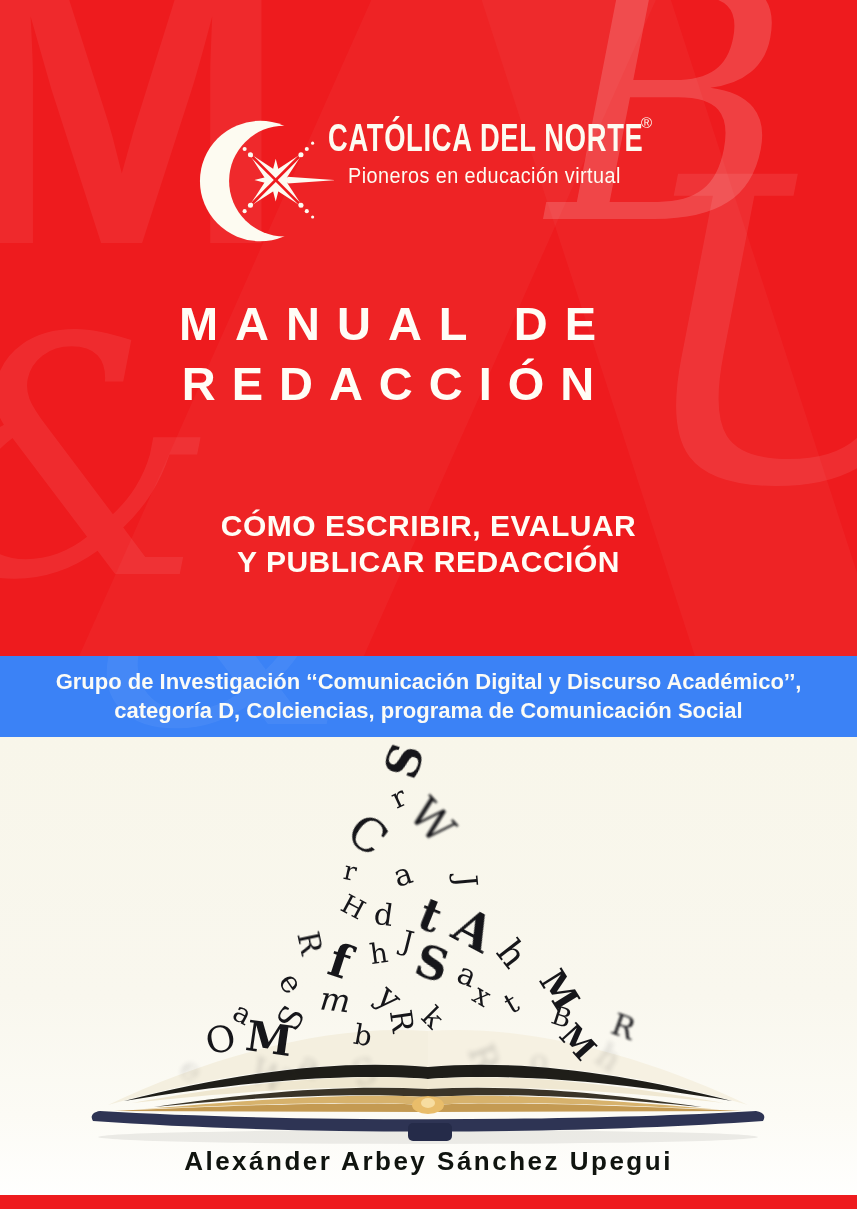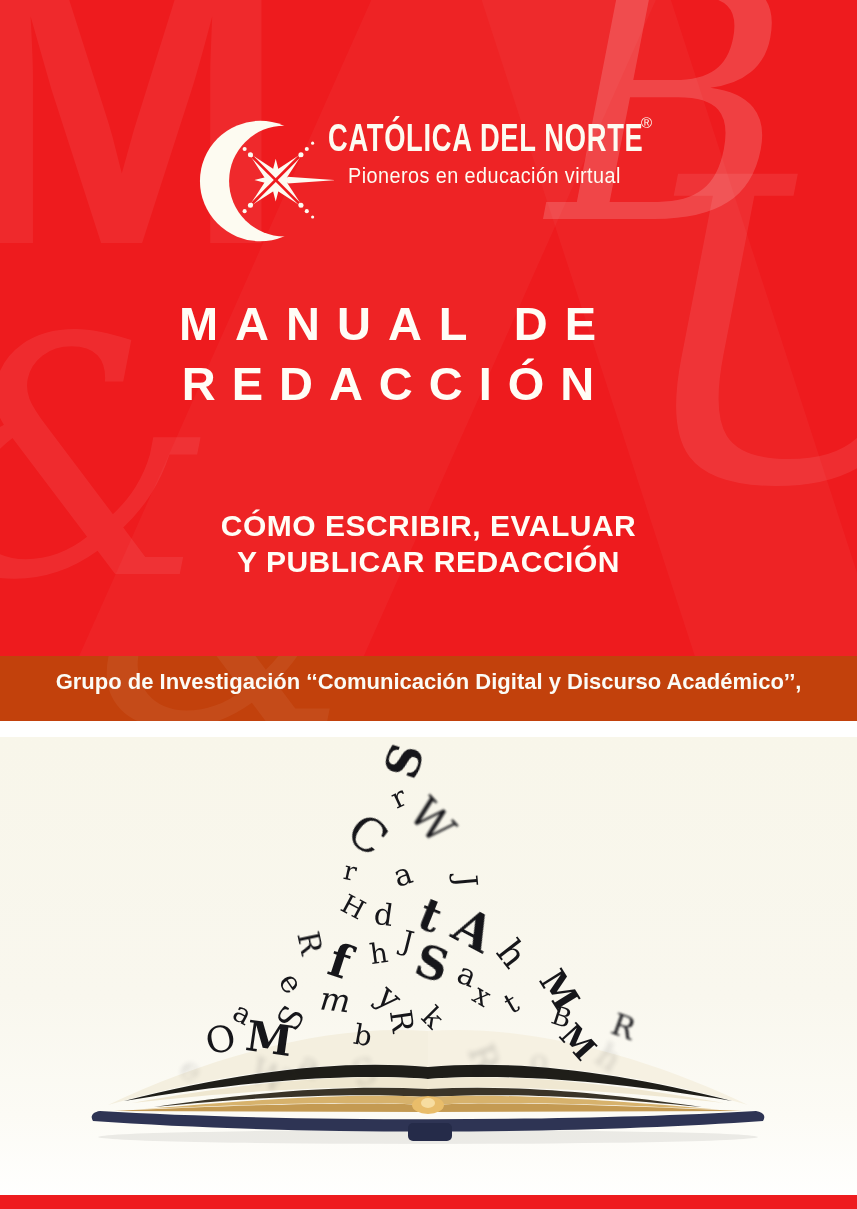--- a/index.html
+++ b/index.html
@@ -33,21 +33,21 @@
   .title-line{line-height:60px;font-size:47px;white-space:nowrap;}
   .title-line:nth-child(1){letter-spacing:17px;}
   .title-line:nth-child(2){letter-spacing:16px;}
   .title-line:nth-child(3){letter-spacing:6px;}
   .title-line:nth-child(4){letter-spacing:2px;}
   .subtitle-block{position:absolute;left:0;top:508px;width:857px;text-align:center;
                   color:#fffdf6;font-weight:bold;}
   .subtitle-line{font-size:30px;line-height:36px;letter-spacing:0.5px;}
 
   
-  .banner{position:absolute;left:0;top:656px;width:857px;height:65px;background:#c2410c;
+  .banner{position:absolute;left:0;top:656px;width:857px;height:81px;background:#3b82f6;
           overflow:hidden;color:#fbfbf6;text-align:center;}
   .banner-inner{position:relative;padding-top:11px;font-weight:bold;font-size:22px;
                 line-height:29px;z-index:2;}
 
   
   .photo-section{position:absolute;left:0;top:737px;width:857px;height:472px;
       background:linear-gradient(180deg,#f8f6ea 0%,#f9f7ee 55%,#fcfbf5 80%,#ffffff 100%);}
   .book{position:absolute;left:86px;top:995px;z-index:2;}
   .letters-layer{position:absolute;left:0;top:0;width:857px;height:1209px;z-index:3;
                  pointer-events:none;}
@@ -130,20 +130,21 @@
       <div class="subtitle-line">Y PUBLICAR REDACCIÓN</div>
     </div>
   </div>
 
   <div class="banner">
     <div id="banner-watermark">
         <span class="wm" style="left: 95px; top: -185px; font-size: 300px; transform: rotate(0deg); font-weight: 400; font-style: italic; opacity: 0.05;">&amp;</span>
       </div>
     <div class="banner-inner">
       <div>Grupo de Investigación ‘‘Comunicación Digital y Discurso Académico’’,</div>
+      <div>categoría D, Colciencias, programa de Comunicación Social</div>
     </div>
   </div>
 
   <div class="photo-section"></div>
 
   <div class="book">
     <svg width="684" height="152" viewBox="0 0 684 152">
       <ellipse cx="342" cy="142" rx="330" ry="7" fill="rgba(0,0,0,0.07)"></ellipse>
 
       <path d="M342,36 C240,28 118,64 22,110 C140,76 250,64 342,72 Z" fill="#f4efdf"></path>
@@ -206,15 +207,16 @@
       <span class="fly" style="left: 612px; top: 1012px; font-size: 30px; transform: rotate(20deg); filter: blur(1.2px);">R</span>
       <span class="fly" style="left: 300px; top: 1048px; font-size: 34px; transform: rotate(20deg); opacity: 0.18; filter: blur(2.5px);">a</span>
       <span class="fly" style="left: 352px; top: 1054px; font-size: 36px; transform: rotate(-15deg); opacity: 0.15; filter: blur(2.5px);">S</span>
       <span class="fly" style="left: 250px; top: 1058px; font-size: 36px; transform: rotate(25deg); opacity: 0.15; filter: blur(2.5px);">W</span>
       <span class="fly" style="left: 470px; top: 1040px; font-size: 36px; transform: rotate(70deg); opacity: 0.18; filter: blur(2.5px);">R</span>
       <span class="fly" style="left: 530px; top: 1046px; font-size: 30px; transform: rotate(0deg); opacity: 0.15; filter: blur(2.5px);">o</span>
       <span class="fly" style="left: 598px; top: 1040px; font-size: 34px; transform: rotate(35deg); opacity: 0.16; filter: blur(2.5px);">h</span>
       <span class="fly" style="left: 182px; top: 1054px; font-size: 32px; transform: rotate(45deg); opacity: 0.14; filter: blur(2.5px);">e</span>
     </div>
 
+  <div class="author">Alexánder Arbey Sánchez Upegui</div>
 
   <div class="bottom-bar"></div>
 </div>
 
 </body></html>

